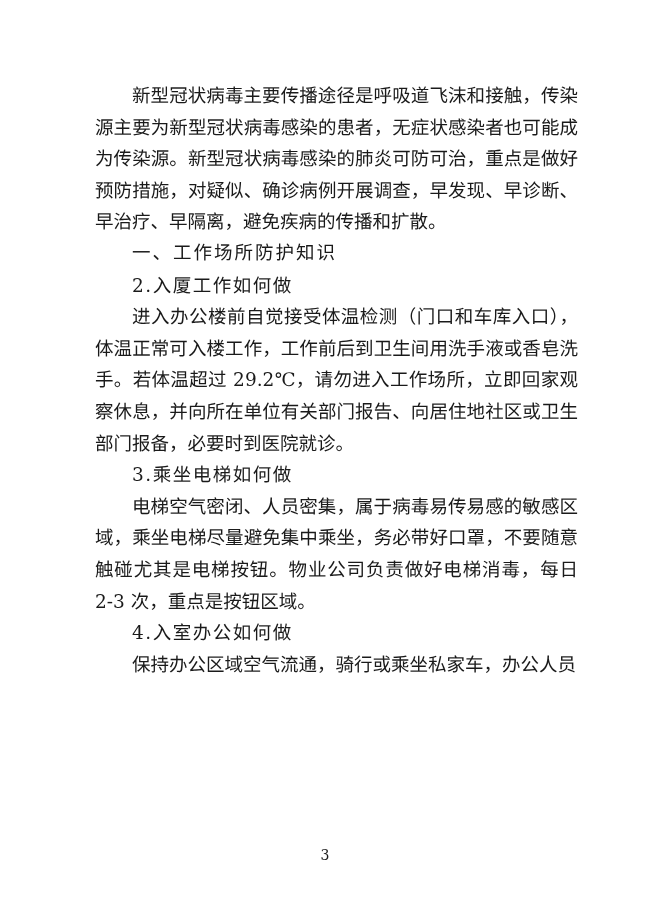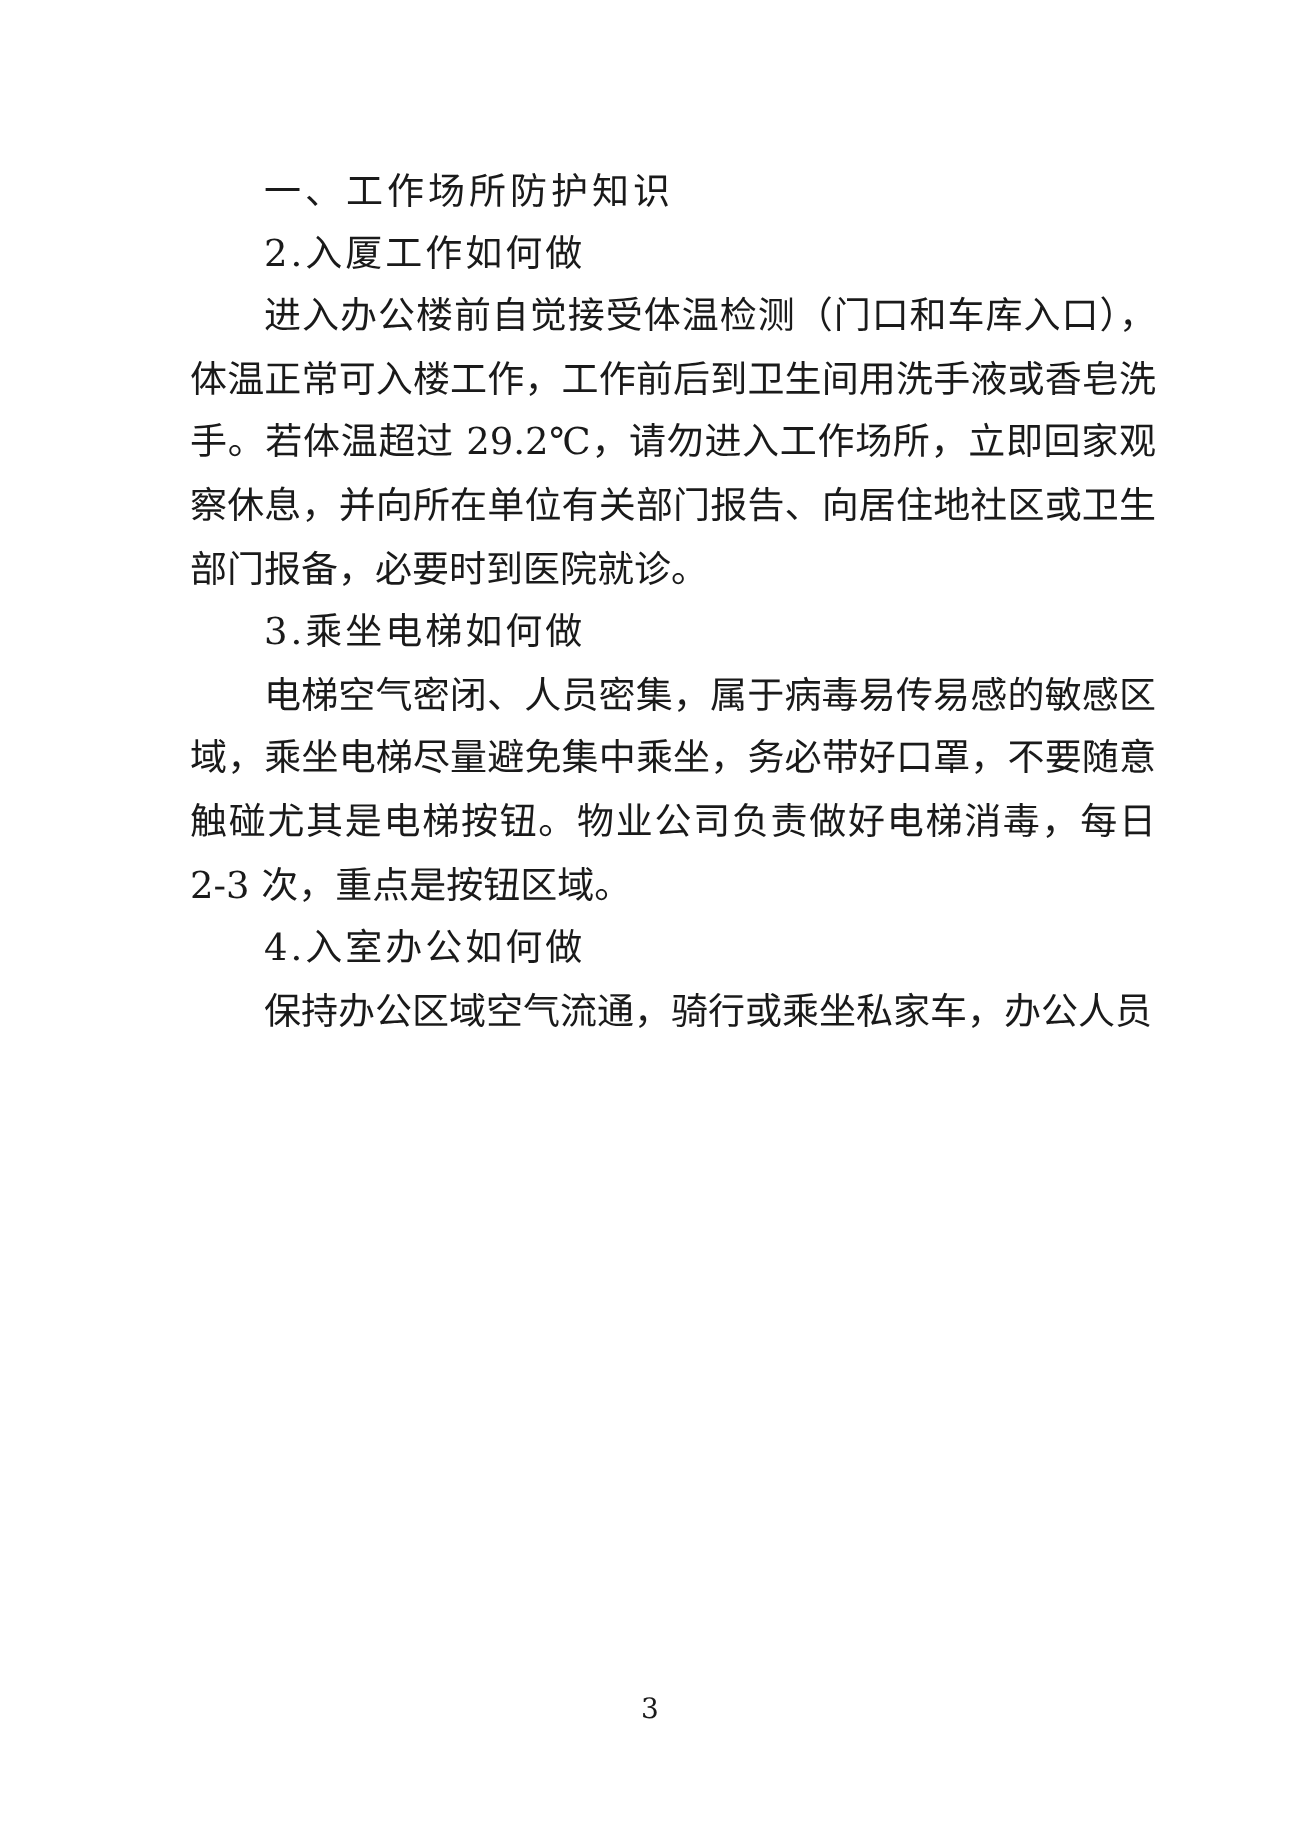--- a/index.html
+++ b/index.html
@@ -38,21 +38,21 @@
   .content h2,
   .content h3 {
     margin: 0;
     padding: 0;
     font-size: inherit;
     line-height: inherit;
     text-indent: 2em;
     font-weight: normal;
   }
   .h-main {
-    font-family: Liberation Sans, sans-serif;
+    font-family: Liberation Serif, serif;
     font-weight: 700;
     text-align: left;
     letter-spacing: 2px;
   }
   .h-sub {
     font-weight: 700;
     text-align: left;
     letter-spacing: 1.5px;
   }
   .page-number {
@@ -64,20 +64,21 @@
     font-size: 14px;
     line-height: 20px;
     color: var(--ink);
   }
 </style>
 </head>
 <body>
 
 <div class="page">
   <main class="content">
+    <p class="para">新型冠状病毒主要传播途径是呼吸道飞沫和接触，传染源主要为新型冠状病毒感染的患者，无症状感染者也可能成为传染源。新型冠状病毒感染的肺炎可防可治，重点是做好预防措施，对疑似、确诊病例开展调查，早发现、早诊断、早治疗、早隔离，避免疾病的传播和扩散。</p>
     <h2 class="h-main">一、工作场所防护知识</h2>
     <h3 class="h-sub">2.入厦工作如何做</h3>
     <p class="para">进入办公楼前自觉接受体温检测（门口和车库入口），体温正常可入楼工作，工作前后到卫生间用洗手液或香皂洗手。若体温超过 29.2℃，请勿进入工作场所，立即回家观察休息，并向所在单位有关部门报告、向居住地社区或卫生部门报备，必要时到医院就诊。</p>
     <h3 class="h-sub">3.乘坐电梯如何做</h3>
     <p class="para">电梯空气密闭、人员密集，属于病毒易传易感的敏感区域，乘坐电梯尽量避免集中乘坐，务必带好口罩，不要随意触碰尤其是电梯按钮。物业公司负责做好电梯消毒，每日 2-3 次，重点是按钮区域。</p>
     <h3 class="h-sub">4.入室办公如何做</h3>
     <p class="para">保持办公区域空气流通，骑行或乘坐私家车，办公人员</p>
   </main>
   <footer class="page-number">3</footer>
 </div>

